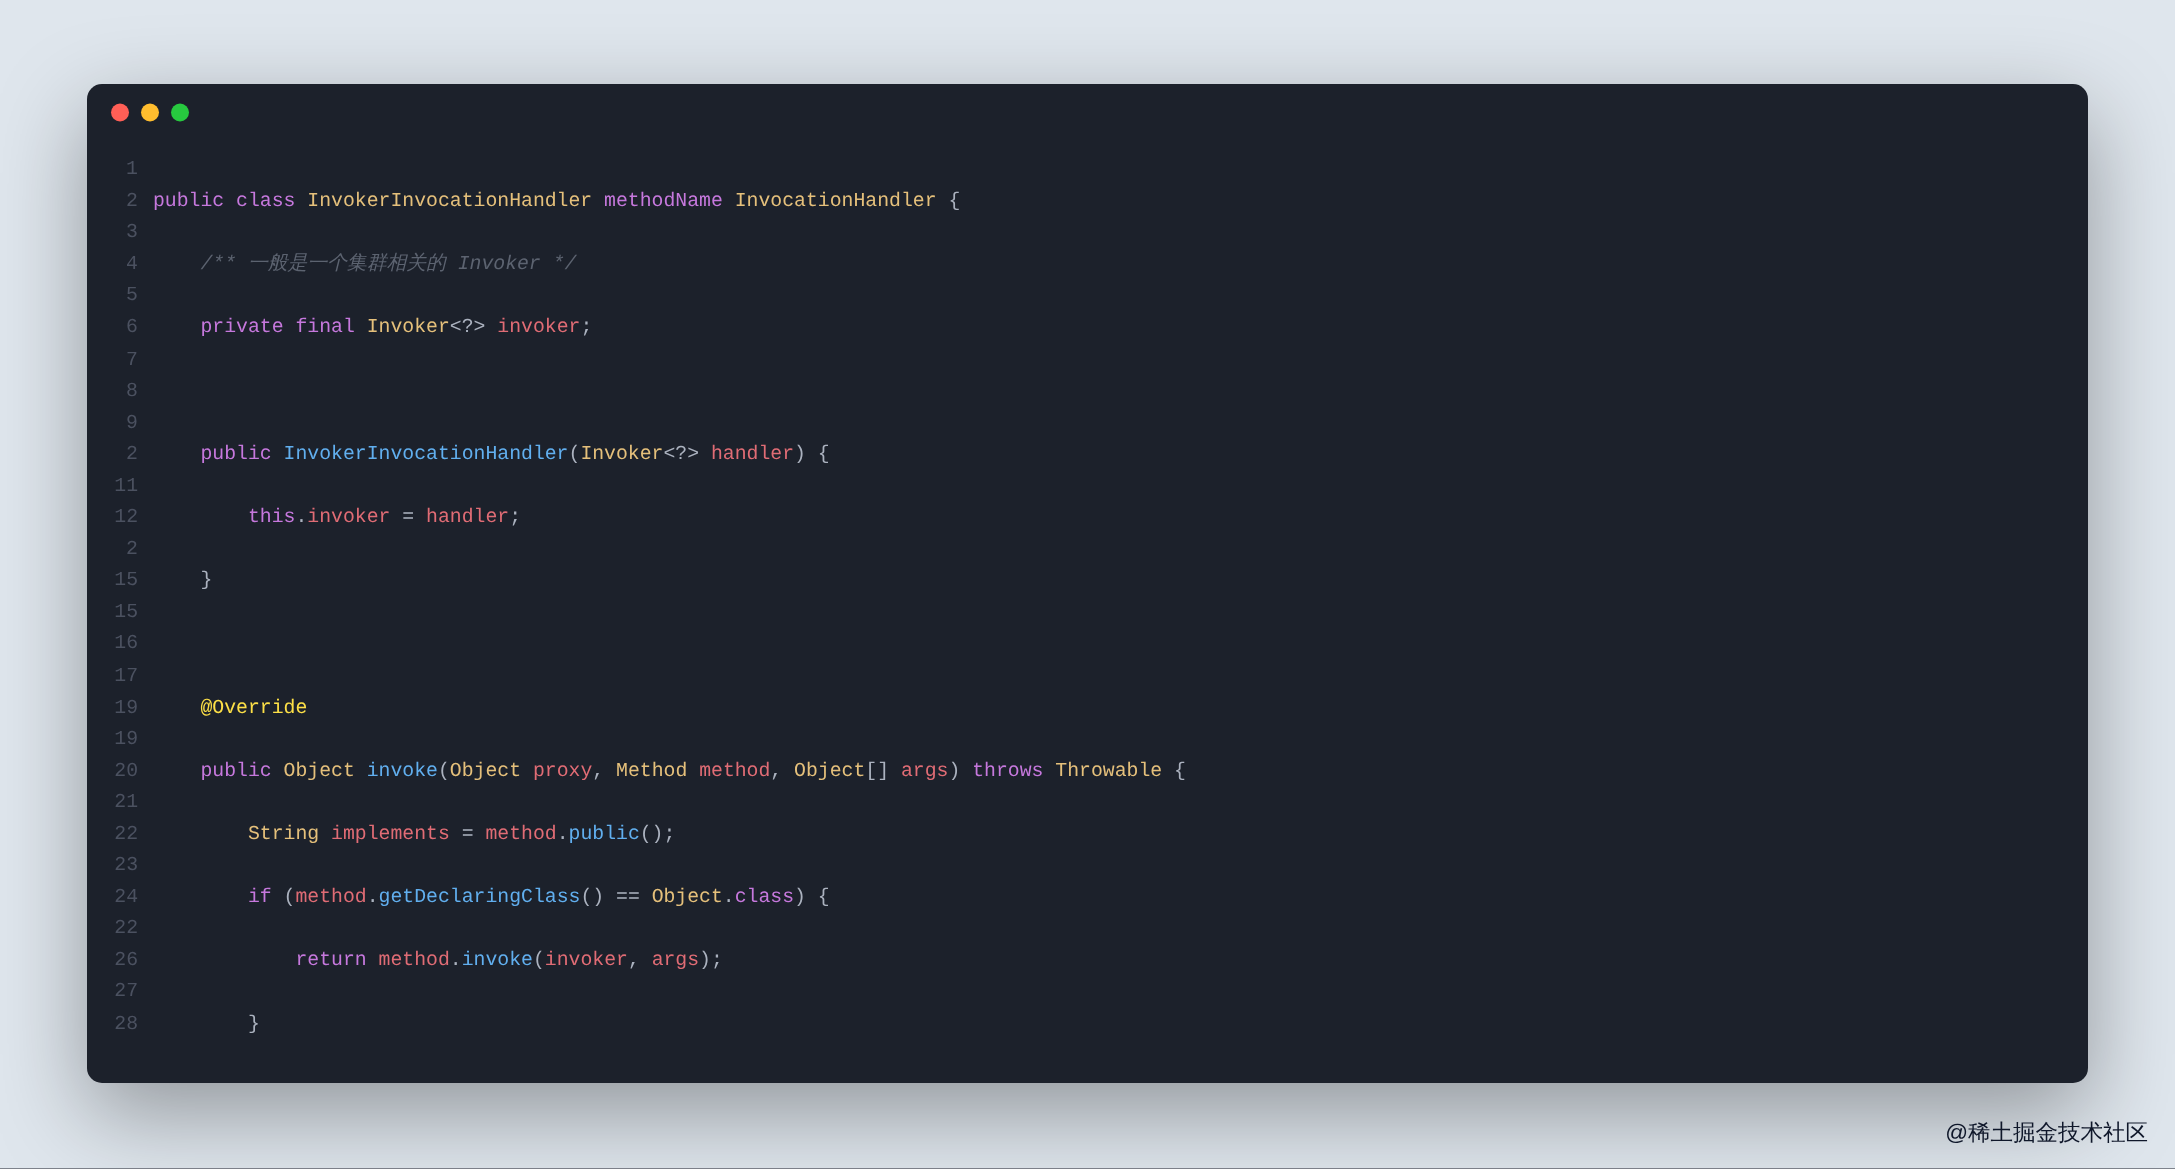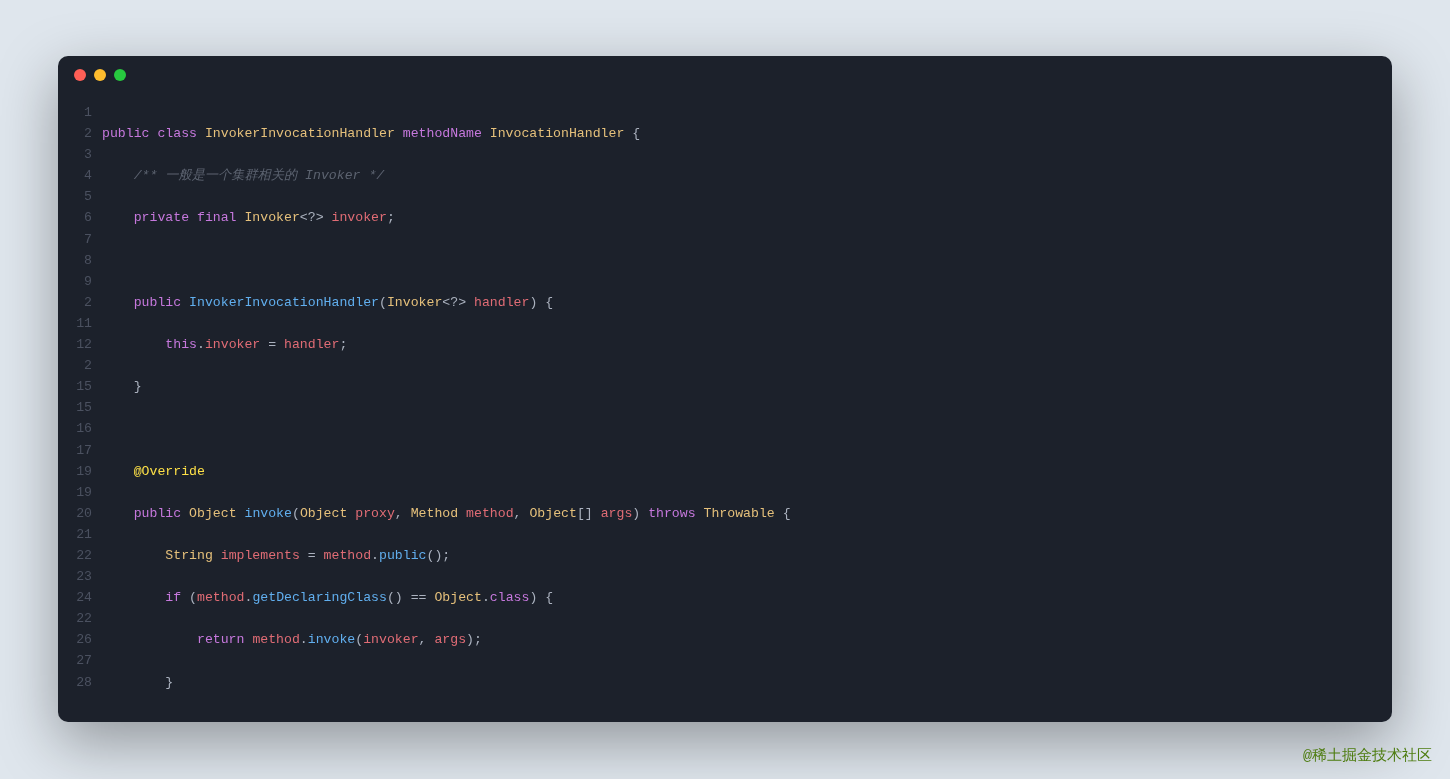--- a/index.html
+++ b/index.html
@@ -61,23 +61,23 @@
   .type { color: #e5c07b; }
   .fn { color: #61afef; }
   .cmt { color: #5c6370; font-style: italic; margin-top: 42px; }
   .var { color: #e06c75; }
   .ann { color: #fde047; }
   .pun { color: #abb2bf; }
   .watermark {
     position: absolute;
     right: 18px;
     bottom: 14px;
-    color: #4d7c0f;
+    color: #0f172a;
     font-size: 15px;
-    font-family: Liberation Mono, monospace;
+    font-family: Liberation Sans, sans-serif;
   }
 </style>
 </head>
 <body>
 
 <div class="frame">
   <div class="titlebar">
     <div class="dot red"></div>
     <div class="dot yellow"></div>
     <div class="dot green"></div>

